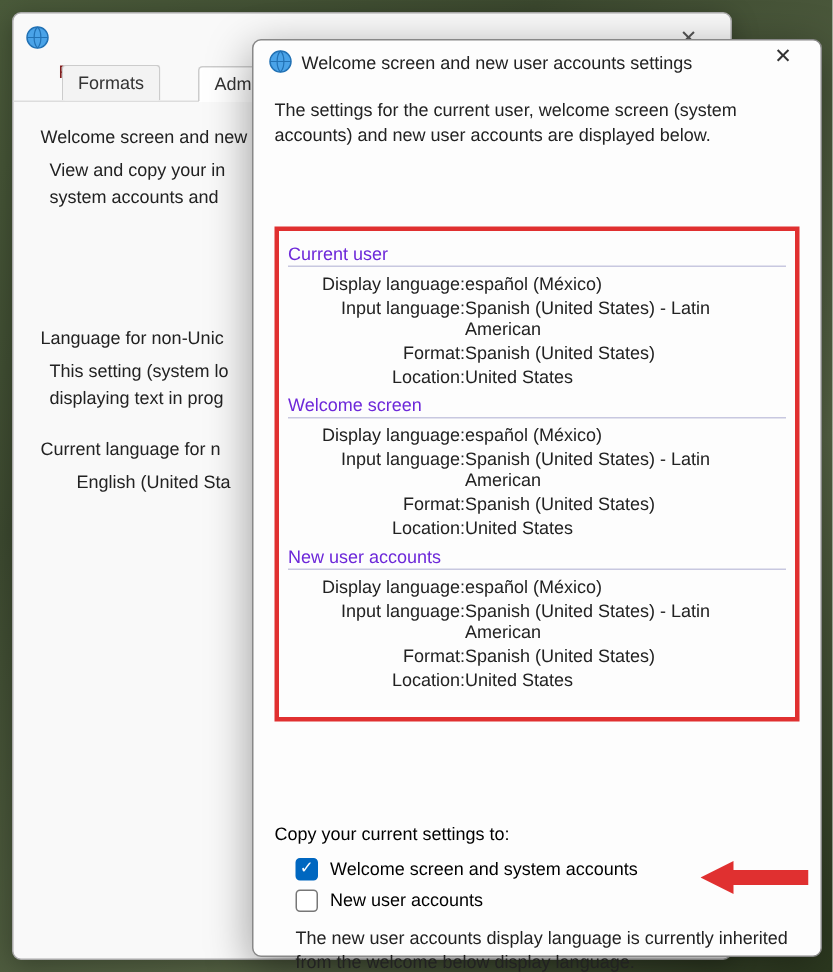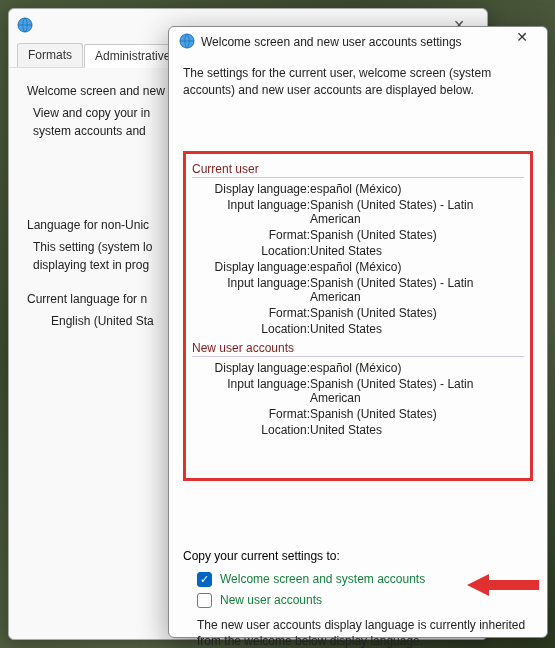--- a/index.html
+++ b/index.html
@@ -43,20 +43,21 @@
     }
     .tab {
       padding: 4px 10px;
       font-size: 12px;
       color: #333;
       background: #f3f3f3;
       border: 1px solid #ccc;
       border-bottom: none;
       border-radius: 3px 3px 0 0;
       margin-right: 1px;
+      margin-left: 24px;
     }
     .tab.active { background: #fff; border-bottom: 1px solid #fff; position: relative; top: 1px; }
 
     .region-body { padding: 14px 18px; color: #222; line-height: 1.5; }
     .region-group-title { font-size: 12px; margin-bottom: 4px; }
     .region-group-text { font-size: 12px; margin-left: 6px; margin-bottom: 16px; }
 
     
     .welcome-dialog {
       position: absolute;
@@ -89,21 +90,21 @@
     .welcome-body { padding: 4px 14px 10px 14px; flex: 1; display: flex; flex-direction: column; gap: 44px; }
     .intro-text { font-size: 12px; color: #222; line-height: 1.4; margin-bottom: 8px; }
 
     .red-box {
       border: 3px solid #e03030;
       padding: 4px 6px 6px 6px;
       height: 330px;
       overflow: hidden;
     }
     .section-header {
-      color: #7f1d1d;
+      color: #6d28d9;
       font-size: 12px;
       padding: 2px 0 1px 0;
       border-bottom: 1px solid #c8c8e0;
       margin-bottom: 3px;
       margin-top: 2px;
     }
     .kv-row { display: flex; font-size: 12px; color: #222; padding: 1px 0; }
     .kv-key { width: 118px; text-align: right; }
     .kv-val { flex: 1; }
 
@@ -112,21 +113,21 @@
     .checkbox-row {
       display: flex; align-items: center; padding: 3px 0 3px 14px; position: relative;
     }
     .chk {
       width: 15px; height: 15px; border: 1px solid #777; border-radius: 3px;
       margin-right: 8px; display: flex; align-items: center; justify-content: center;
       background: #fff;
     }
     .chk.checked { background: #0067c0; border-color: #0067c0; }
     .chk.checked::after { content: "✓"; color: #fff; font-size: 11px; line-height: 1; }
-    .chk-label { font-size: 12px; color: #15803d; }
+    .chk-label { font-size: 12px; color: #000000; }
     .note-text { font-size: 12px; color: #222; margin: 6px 0 0 14px; line-height: 1.4; }
 
     .red-arrow {
       position: absolute;
       top: 23px;
       right: -6px;
       pointer-events: none;
     }
 
     .button-row {
@@ -196,20 +197,21 @@
         </div>
       <div class="kv-row">
           <span class="kv-key">Format:</span>
           <span class="kv-val">Spanish (United States)</span>
         </div>
       <div class="kv-row">
           <span class="kv-key">Location:</span>
           <span class="kv-val">United States</span>
         </div>
 
+      <div class="section-header">Welcome screen</div>
       <div class="kv-row">
           <span class="kv-key">Display language:</span>
           <span class="kv-val">español (México)</span>
         </div>
       <div class="kv-row">
           <span class="kv-key">Input language:</span>
           <span class="kv-val">Spanish (United States) - Latin American</span>
         </div>
       <div class="kv-row">
           <span class="kv-key">Format:</span>

